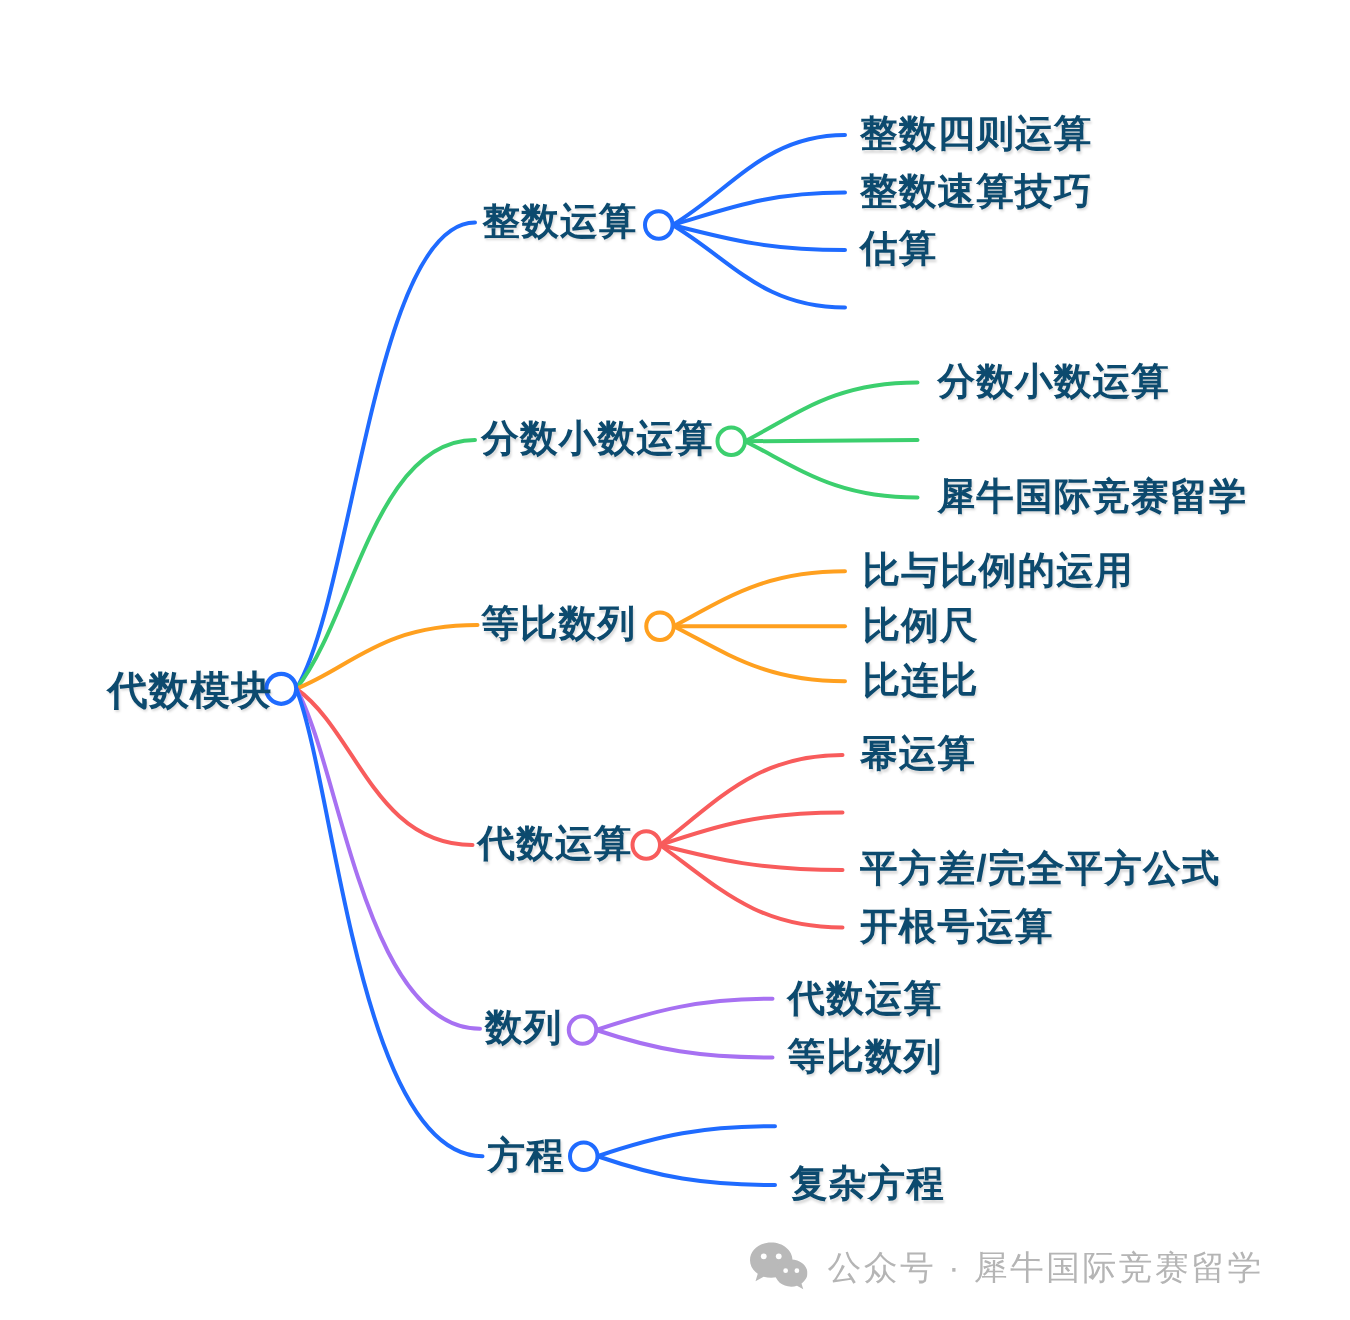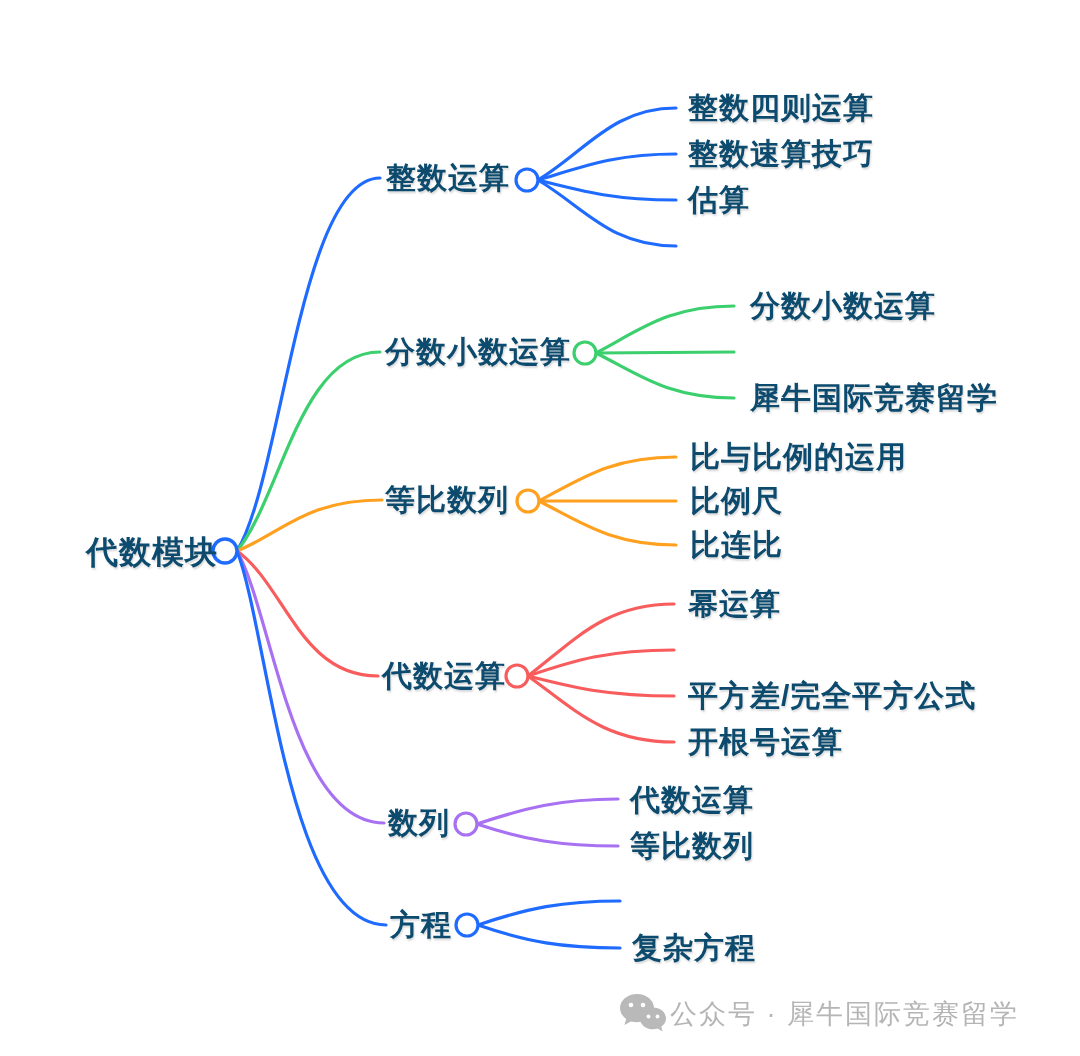--- a/index.html
+++ b/index.html
@@ -18,22 +18,22 @@
     color:#0c4a6e;
     font-size:30px;
     font-weight:700;
     letter-spacing:1px;
     text-shadow:1px 2px 2px rgba(0,0,0,0.15);
     line-height:1;
   }
   .root-label{font-size:32px;}
   .watermark{
     position:absolute;
-    left:618px;top:993px;
-    display:flex;align-items:center;gap:4px;
+    left:598px;top:993px;
+    display:flex;align-items:center;gap:16px;
   }
   .watermark-text{
     color:#b5b5b5;
     font-size:27px;
     font-weight:400;
     letter-spacing:2px;
     white-space:nowrap;
     line-height:1;
   }
 </style>

